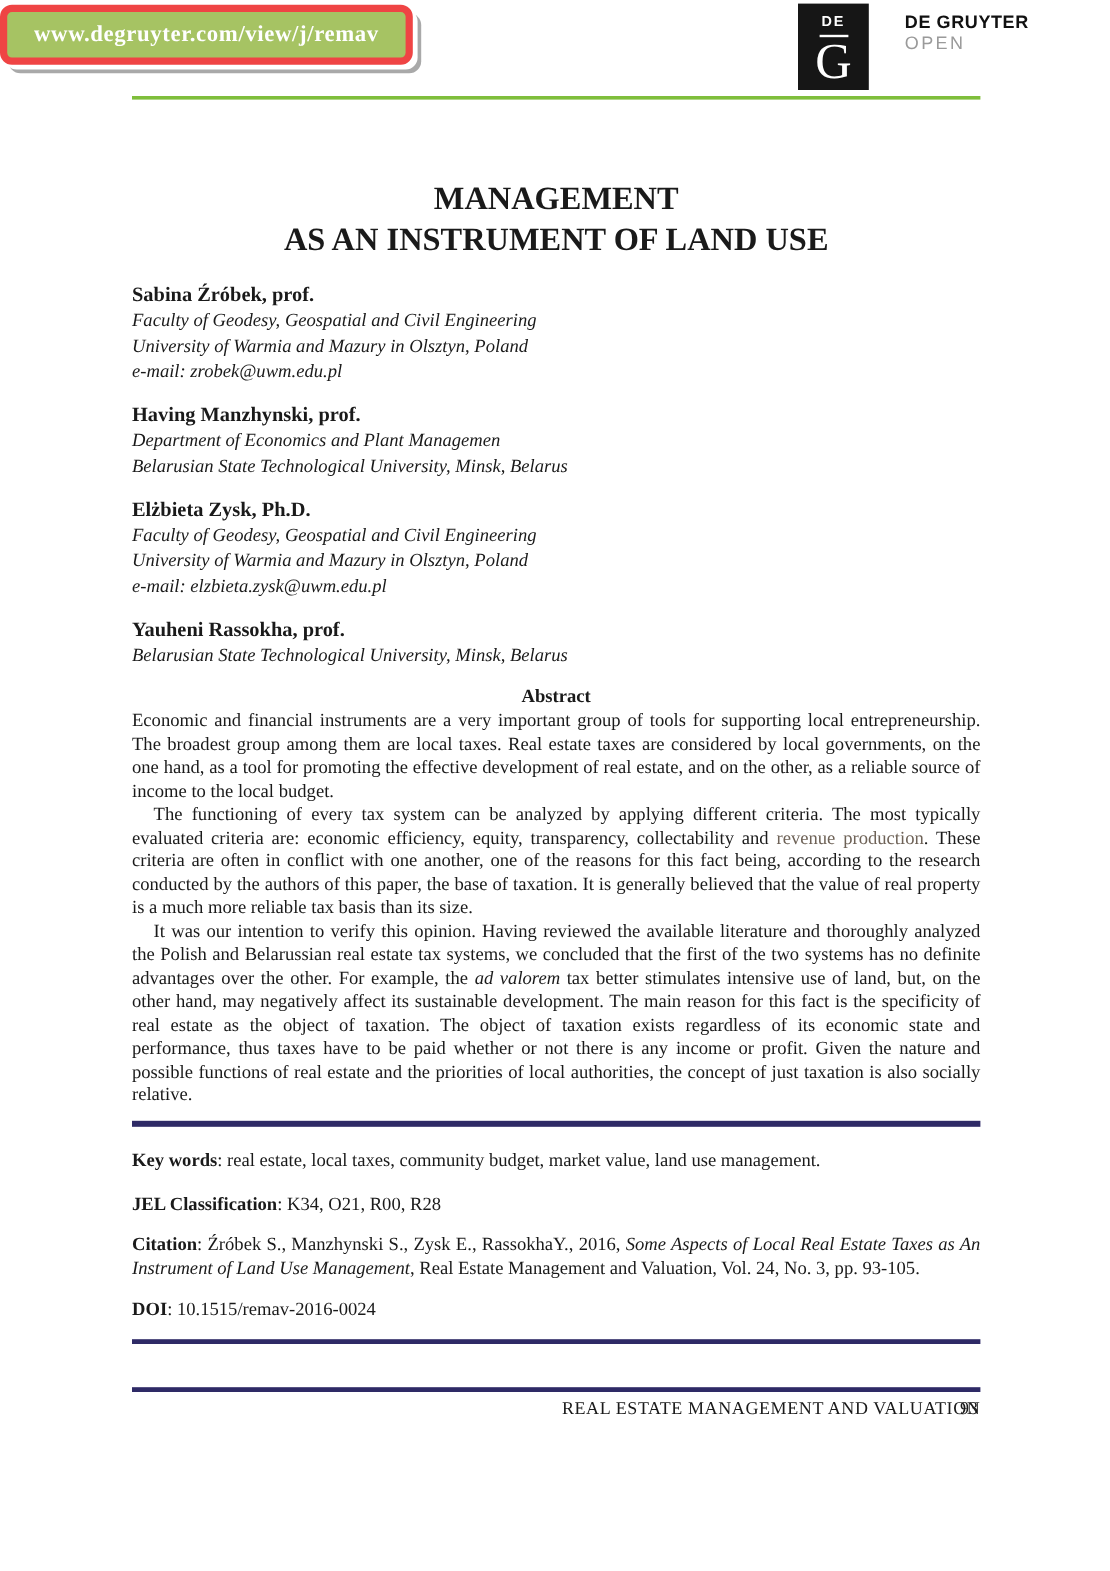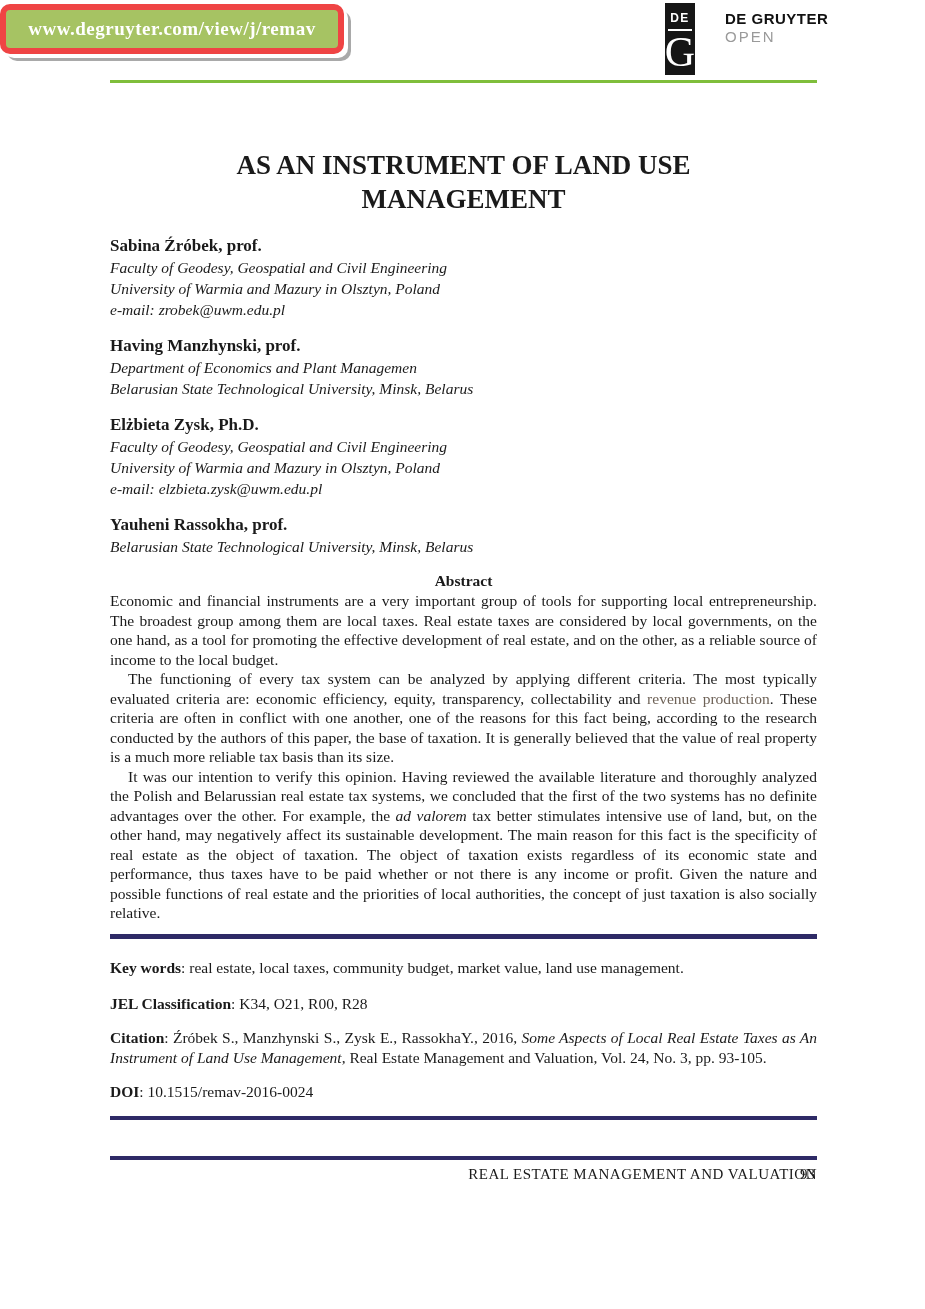--- a/index.html
+++ b/index.html
@@ -8,21 +8,21 @@
 
   
   .banner{position:absolute;left:0;top:4px;width:332px;height:38px;background:#a6c363;
           border:6px solid #ef4444;border-radius:10px;
           box-shadow:4px 4px 0 #ffffff, 7px 7px 0 #a9a9a9;
           display:flex;align-items:center;justify-content:center;}
   .banner span{color:#ffffff;font-weight:bold;font-size:19px;letter-spacing:.5px;}
 
   
   .logo{position:absolute;left:665px;top:3px;display:flex;}
-  .logo-box{width:30px;height:72px;background:#161616;display:flex;flex-direction:column;align-items:center;}
+  .logo-box{width:59px;height:72px;background:#161616;display:flex;flex-direction:column;align-items:center;}
   .logo-de{color:#fff;font-family:"Liberation Sans",sans-serif;font-weight:bold;font-size:12px;
            letter-spacing:1.5px;margin-top:8px;}
   .logo-rule{width:24px;height:2px;background:#fff;margin-top:4px;}
   .logo-g{color:#fff;font-size:42px;line-height:40px;margin-top:1px;}
   .logo-word{margin-left:30px;font-family:"Liberation Sans",sans-serif;padding-top:7px;}
   .logo-name{font-weight:bold;font-size:15px;color:#111;letter-spacing:.5px;}
   .logo-open{font-size:15px;color:#9a9a9a;letter-spacing:2px;margin-top:1px;}
 
   .green-line{position:absolute;left:110px;top:80px;width:707px;height:3px;background:#7fbe3b;}
 
@@ -84,22 +84,22 @@
       <div class="logo-name">DE GRUYTER</div>
       <div class="logo-open">OPEN</div>
     </div>
   </div>
 
   <div class="green-line"></div>
 
   <div class="content">
 
     <div class="title">
+      <div>MANAGEMENT</div>
       <div>AS AN INSTRUMENT OF LAND USE</div>
-      <div>MANAGEMENT</div>
     </div>
 
     <div class="author first">
       <div class="author-name">Sabina Źróbek, prof.</div>
       <div class="author-line">Faculty of Geodesy, Geospatial and Civil Engineering</div>
       <div class="author-line">University of Warmia and Mazury in Olsztyn, Poland</div>
       <div class="author-line">e-mail: zrobek@uwm.edu.pl</div>
     </div>
 
     <div class="author">

